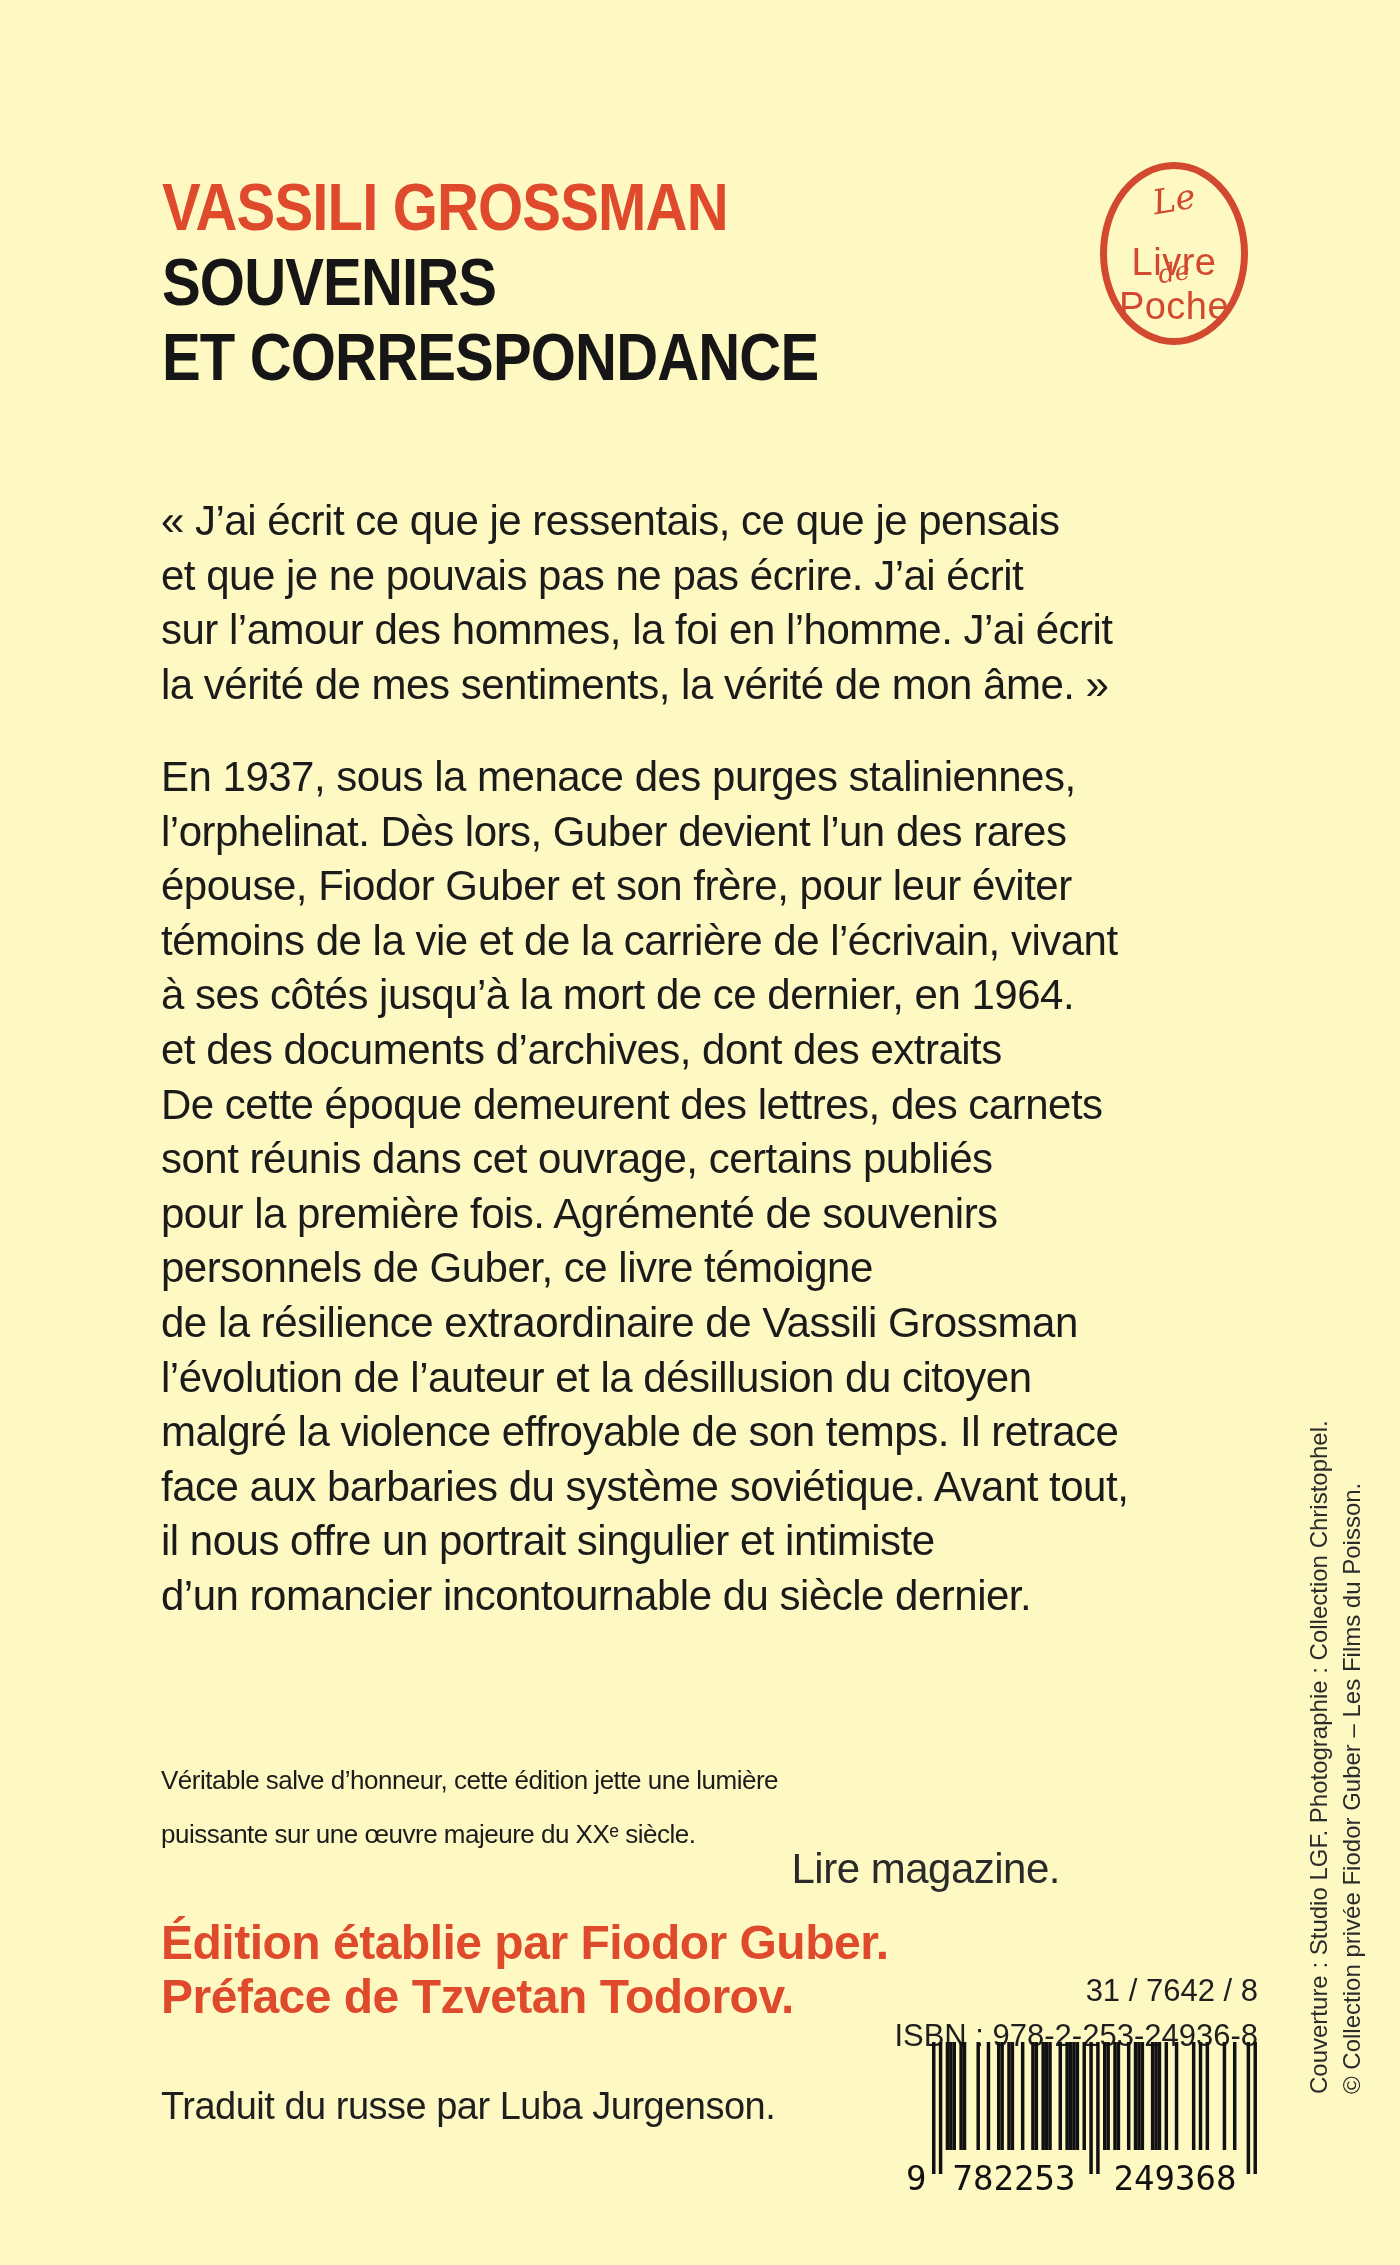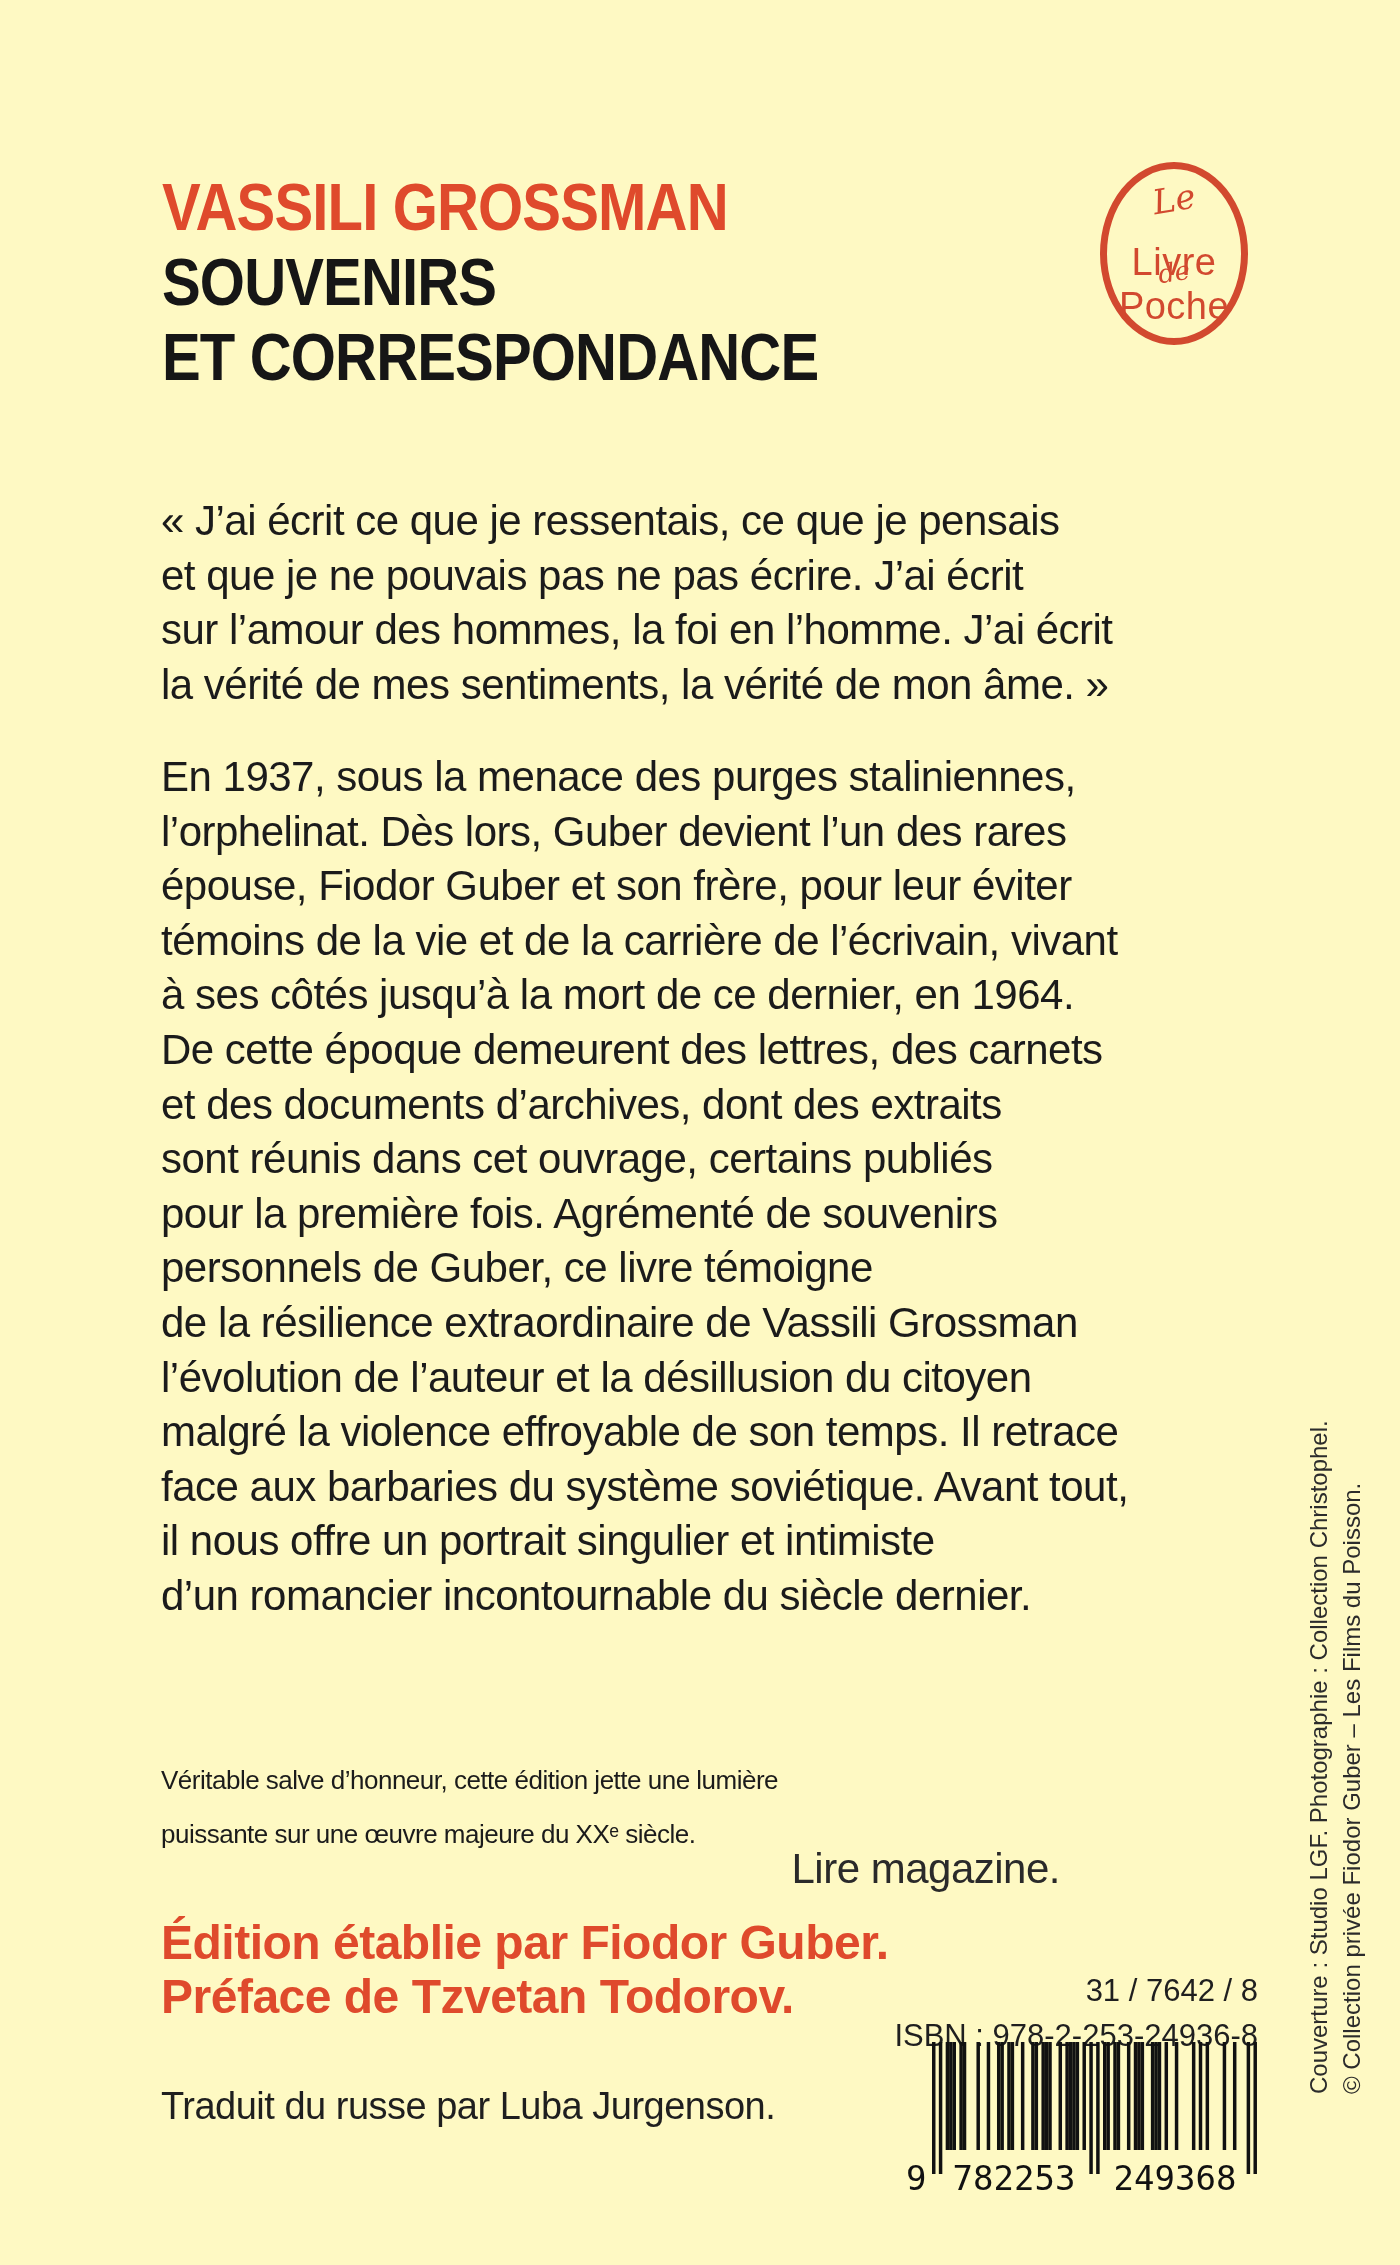--- a/index.html
+++ b/index.html
@@ -101,22 +101,22 @@
     <div class="textline">sur l’amour des hommes, la foi en l’homme. J’ai écrit</div>
     <div class="textline">la vérité de mes sentiments, la vérité de mon âme. »</div>
   </div>
 
   <div class="abs synopsis-block">
     <div class="textline">En 1937, sous la menace des purges staliniennes,</div>
     <div class="textline">l’orphelinat. Dès lors, Guber devient l’un des rares</div>
     <div class="textline">épouse, Fiodor Guber et son frère, pour leur éviter</div>
     <div class="textline">témoins de la vie et de la carrière de l’écrivain, vivant</div>
     <div class="textline">à ses côtés jusqu’à la mort de ce dernier, en 1964.</div>
+    <div class="textline">et des documents d’archives, dont des extraits</div>
     <div class="textline">De cette époque demeurent des lettres, des carnets</div>
-    <div class="textline">et des documents d’archives, dont des extraits</div>
     <div class="textline">sont réunis dans cet ouvrage, certains publiés</div>
     <div class="textline">pour la première fois. Agrémenté de souvenirs</div>
     <div class="textline">personnels de Guber, ce livre témoigne</div>
     <div class="textline">de la résilience extraordinaire de Vassili Grossman</div>
     <div class="textline">l’évolution de l’auteur et la désillusion du citoyen</div>
     <div class="textline">malgré la violence effroyable de son temps. Il retrace</div>
     <div class="textline">face aux barbaries du système soviétique. Avant tout,</div>
     <div class="textline">il nous offre un portrait singulier et intimiste</div>
     <div class="textline">d’un romancier incontournable du siècle dernier.</div>
   </div>

